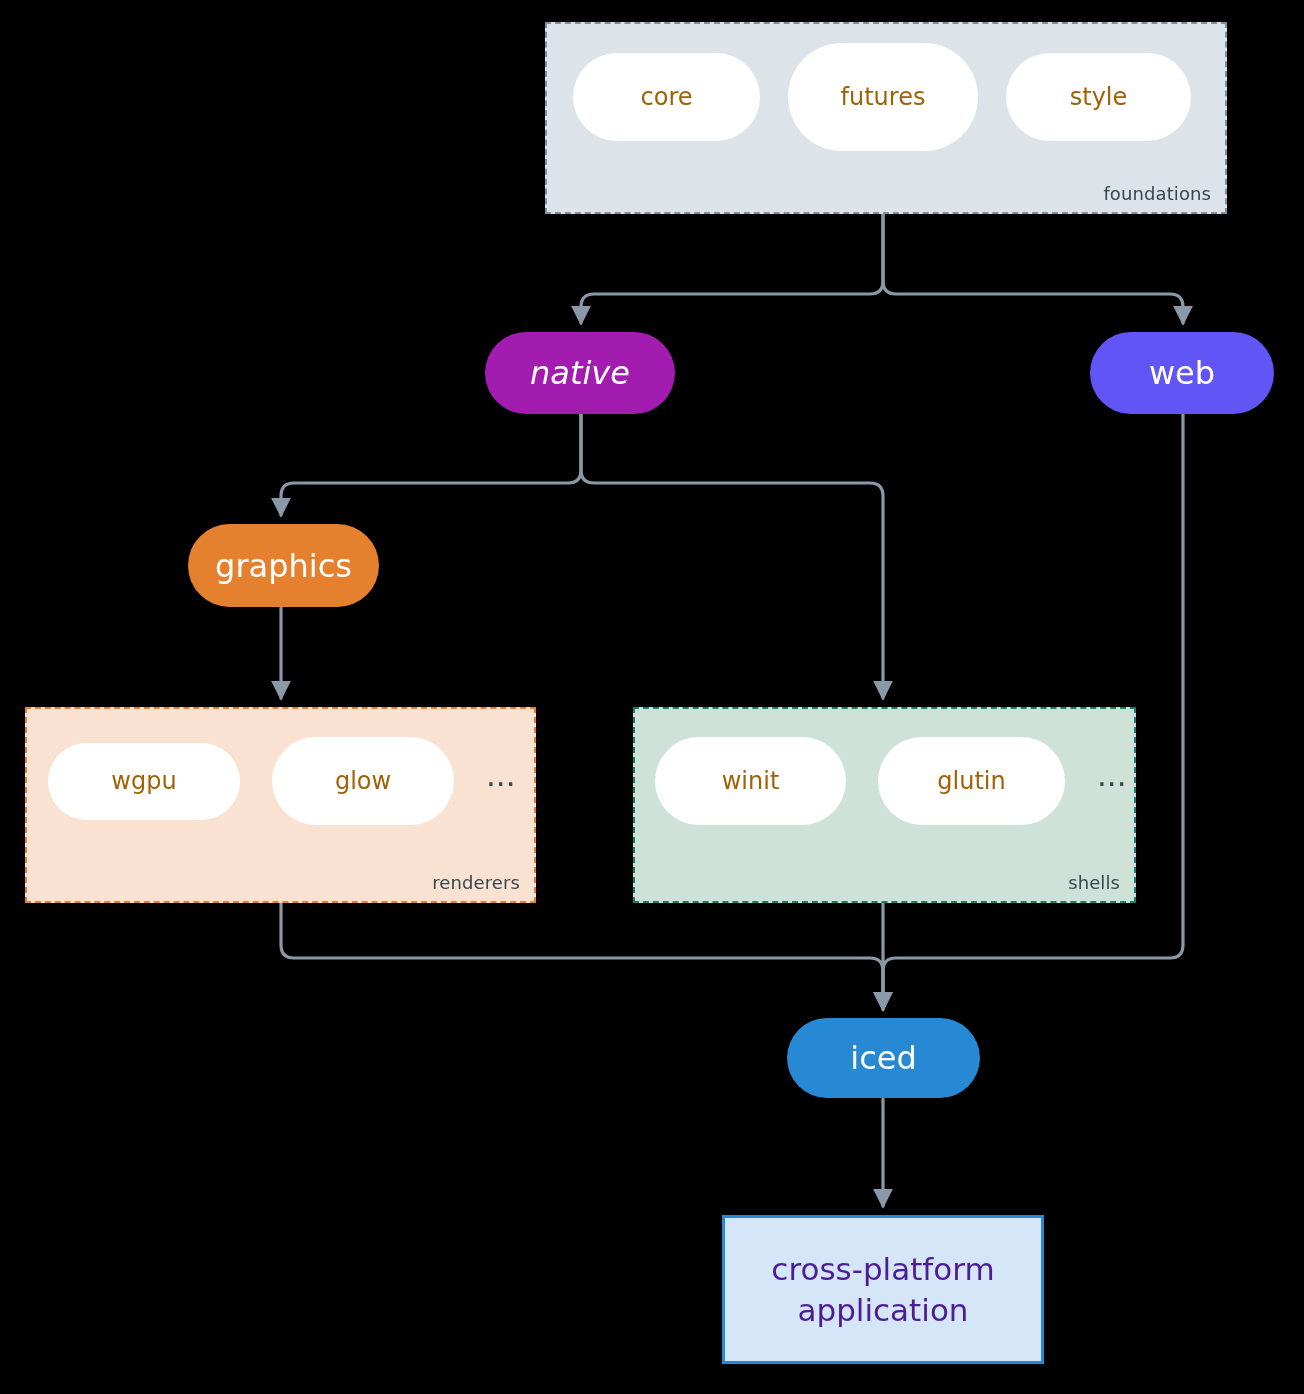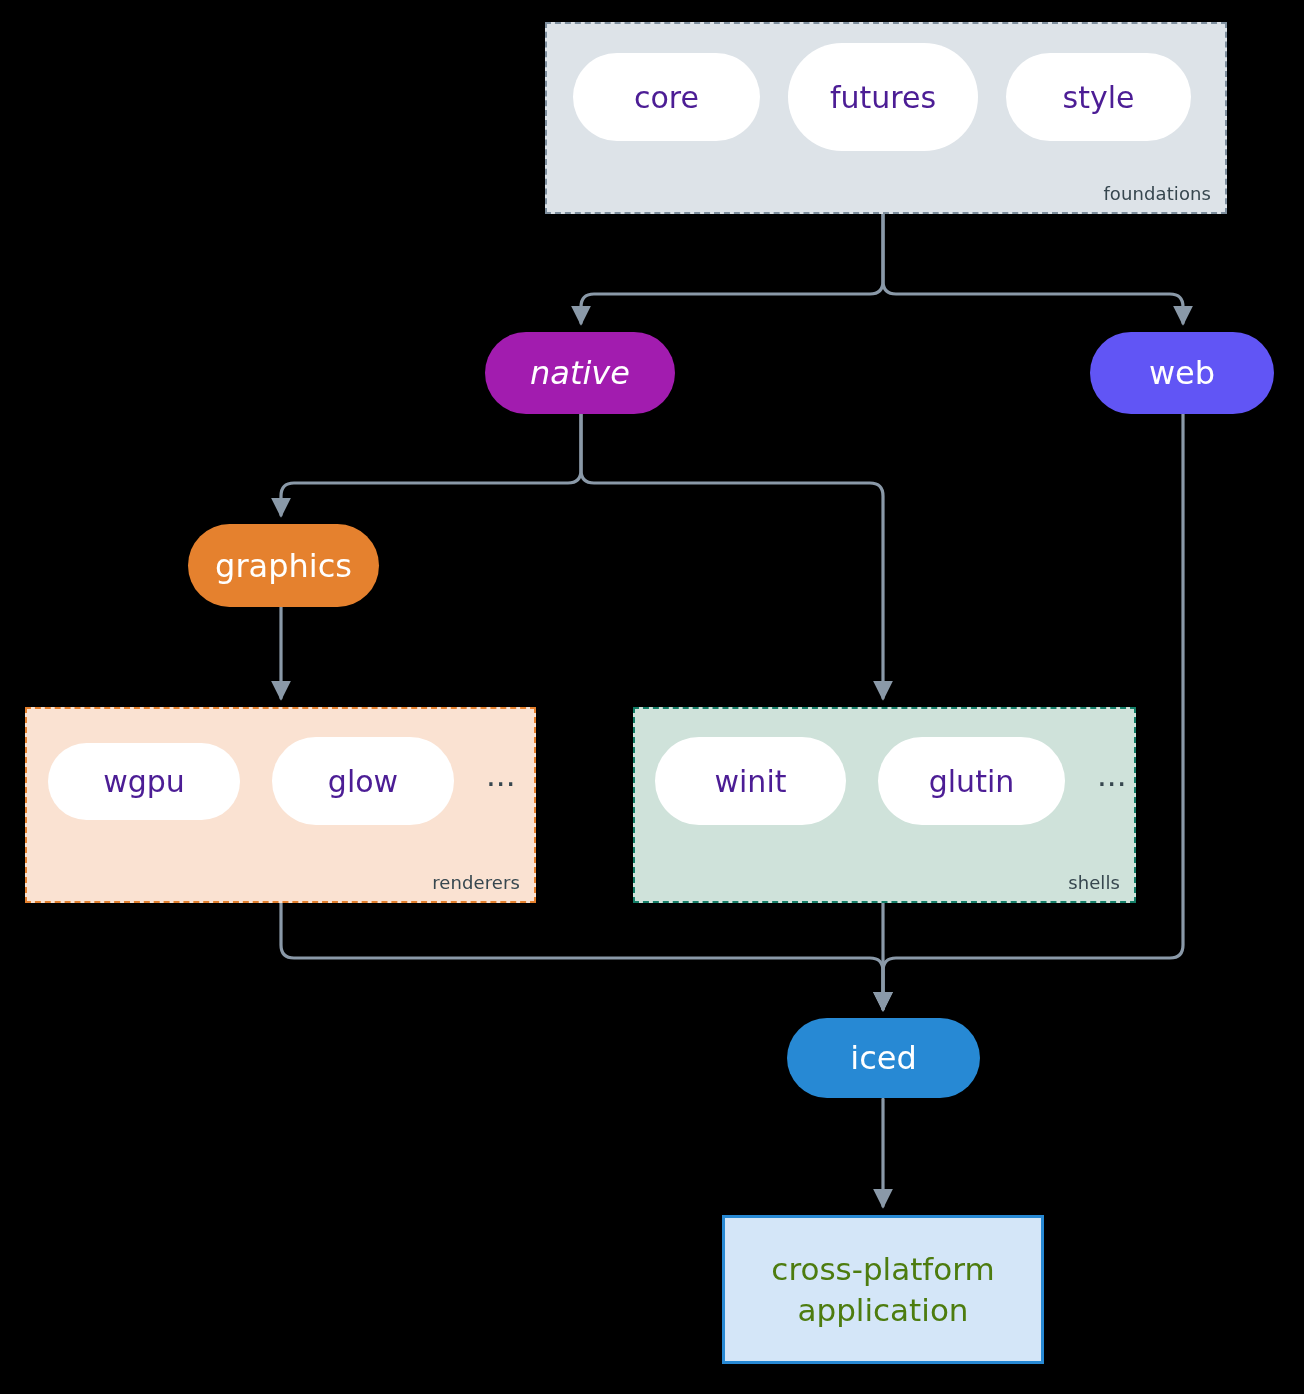--- a/index.html
+++ b/index.html
@@ -45,22 +45,22 @@
     align-items: center;
   }
 
   
   .subpill {
     display: flex;
     align-items: center;
     justify-content: center;
     background: #ffffff;
     border-radius: 999px;
-    color: #4c1d95;
-    font-size: 30px;
+    color: #a16207;
+    font-size: 24px;
     box-sizing: border-box;
   }
   .ellipsis {
     color: #37474f;
     font-size: 31px;
     line-height: 1;
     padding-bottom: 12px;
   }
 
   
@@ -79,21 +79,21 @@
   
   .rect-node {
     position: absolute;
     display: flex;
     flex-direction: column;
     align-items: center;
     justify-content: center;
     box-sizing: border-box;
     font-size: 31px;
     line-height: 1.32;
-    color: #4d7c0f;
+    color: #4c1d95;
   }
 
   
   #grp-foundations { left: 545px;  top: 22px;   width: 682px; height: 192px; }
   #grp-renderers   { left: 25px;   top: 707px;  width: 511px; height: 196px; }
   #grp-shells      { left: 633px;  top: 707px;  width: 503px; height: 196px; }
 
   #row-foundations { left: 573px;  top: 53px;   height: 88px; gap: 28px; }
   #row-renderers   { left: 48px;   top: 737px;  height: 88px; gap: 32px; }
   #row-shells      { left: 655px;  top: 737px;  height: 88px; gap: 32px; }

